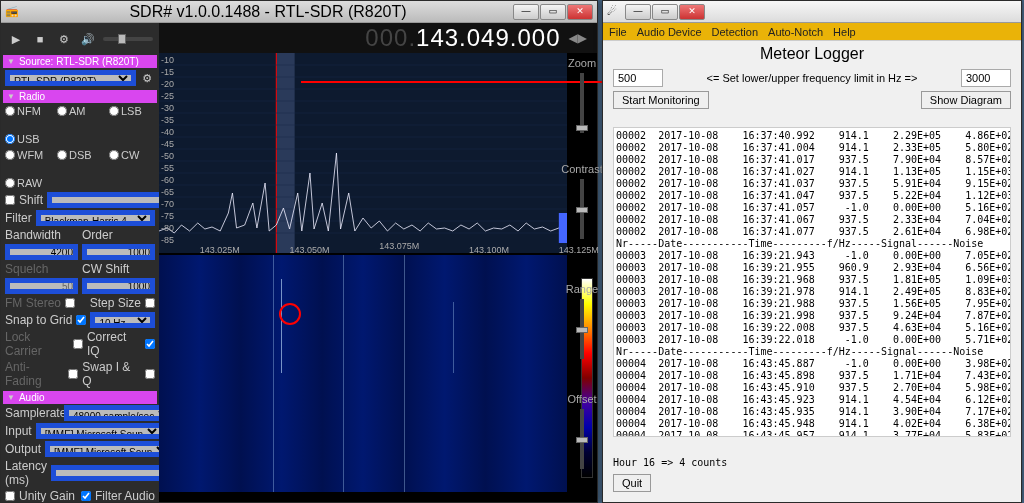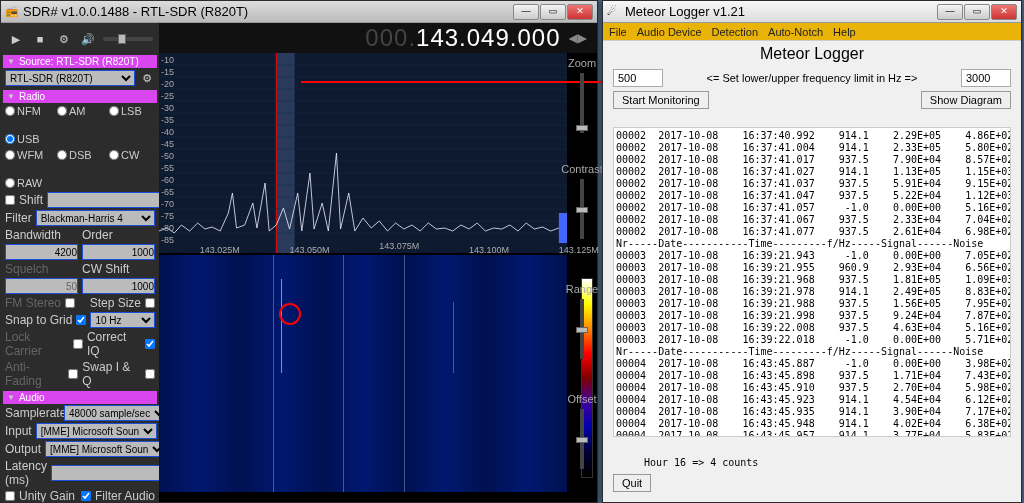--- a/index.html
+++ b/index.html
@@ -1,34 +1,34 @@
 <!DOCTYPE html>
 <html><head>
 <meta charset="utf-8">
 <style>
 * { margin:0; padding:0; box-sizing:border-box; font-family:"Segoe UI",Tahoma,sans-serif; font-size:11px; }
 body { background:#4a6a8a; width:1024px; height:503px; overflow:hidden; position:relative; }
 .win { position:absolute; border:1px solid #2a2a2a; box-shadow:0 0 6px rgba(0,0,0,.5); }
 .titlebar { height:22px; background:linear-gradient(#e8e8e8,#d0d0d0); display:flex; align-items:center; padding:0 4px; border-bottom:1px solid #999; }
 .titlebar .icon { width:14px; height:14px; margin-right:4px; }
-.titlebar .ttl { flex:1; font-size:13px; }
+.titlebar .ttl { flex:1; font-size:16px;text-align:center; }
 .winbtns { display:flex; gap:1px; }
 .winbtn { width:26px; height:16px; background:linear-gradient(#f4f4f4,#ccc); border:1px solid #888; border-radius:2px; text-align:center; line-height:12px; font-size:9px; }
 .winbtn.close { background:linear-gradient(#e77,#c33); color:#fff; }
 
 
 #sdr { left:0; top:0; width:598px; height:503px; background:#111; color:#ddd; }
 #sdr .titlebar { background:linear-gradient(#ddd,#bbb); color:#000; }
 #sdr-body { display:flex; height:calc(100% - 22px); }
 #sdr-side { width:158px; background:#2c2c2c; padding:2px; overflow:hidden; }
 .tbar { height:28px; display:flex; align-items:center; gap:6px; padding:0 4px; }
 .tbtn { width:18px; height:18px; display:inline-flex; align-items:center; justify-content:center; color:#ccc; }
 .sec-head { background:#d946ef; color:#fff; padding:1px 4px; margin-top:2px; font-size:10px; display:flex; align-items:center; }
 .tri::before { content:"▼"; font-size:8px; margin-right:4px; color:#ccc; }
-select.dark, input.dark { background:#bbb; color:#000; border:1px solid #1d4ed8; font-size:10px; height:16px; }
+select.dark, input.dark { background:#bbb; color:#000; border:5px solid #1d4ed8; font-size:10px; height:16px; }
 .row { display:flex; align-items:center; gap:4px; padding:1px 2px; font-size:10px; color:#ccc; }
 .row label { font-size:12px; color:#ccc; }
 .radio-grid { display:flex; flex-wrap:wrap; padding:2px; gap:16px; }
 .radio-grid label { width:36px; font-size:10px; color:#ccc; display:flex; align-items:center; gap:2px; }
 input[type=radio],input[type=checkbox]{ width:10px; height:10px; margin:0; }
 .disabled { color:#666 !important; }
 
 #sdr-main { flex:1; background:#000; position:relative; display:flex; flex-direction:column; }
 #freqbar { height:30px; background:#111; display:flex; align-items:center; justify-content:flex-end; padding:0 10px; color:#eee; font-family:"Segoe UI Light",sans-serif; }
 .freq-gray { color:#444; font-size:24px; letter-spacing:1px; }
@@ -54,21 +54,21 @@
 #meteo { left:602px; top:0; width:420px; height:503px; background:#f0f0f0; }
 #meteo .titlebar { background:linear-gradient(#f7f7f7,#dcdcdc); }
 #m-menu { height:18px; background:#eab308; border-bottom:1px solid #ccc; display:flex; gap:10px; padding:0 6px; font-size:11px; color:#222; }
 #m-menu span { line-height:18px; }
 #m-title { text-align:center; font-size:16px; padding:4px 0; }
 .m-row { display:flex; align-items:center; padding:2px 10px; gap:8px; }
 .m-input { border:1px solid #aaa; height:18px; padding:0 4px; width:50px; background:#fff; }
 .m-btn { border:1px solid #999; background:#efefef; padding:2px 8px; font-size:11px; }
 .m-status { background:#8f8; border:1px solid #3a3; padding:2px 6px; font-size:11px; }
 #m-log { margin:16px 10px; height:310px; overflow-y:scroll; background:#fff; border:1px solid #ccc; font-family:Consolas,monospace; font-size:10px; line-height:12px; white-space:pre; padding:2px; }
-#m-counts { padding:4px 10px; font-family:Consolas,monospace; font-size:10px;margin-left:31px; }
+#m-counts { padding:4px 10px; font-family:Consolas,monospace; font-size:10px; }
 </style>
 </head>
 <body>
 
 <div id="sdr" class="win">
   <div class="titlebar">
     <span class="icon">📻</span>
     <span class="ttl">SDR# v1.0.0.1488 - RTL-SDR (R820T)</span>
     <div class="winbtns">
       <div class="winbtn">—</div>
@@ -299,21 +299,20 @@
             <div class="thumb" style="top:28px"></div>
           </div>
         </div>
     </div>
   </div>
 </div>
 
 <div id="meteo" class="win">
   <div class="titlebar">
     <span class="icon">☄</span>
-    <span class="ttl">Meteor Logger v1.21</span>
     <div class="winbtns">
       <div class="winbtn">—</div>
       <div class="winbtn">▭</div>
       <div class="winbtn close">✕</div>
     </div>
   </div>
   <div id="m-menu">
     <span>File</span>
     <span>Audio Device</span>
     <span>Detection</span>

